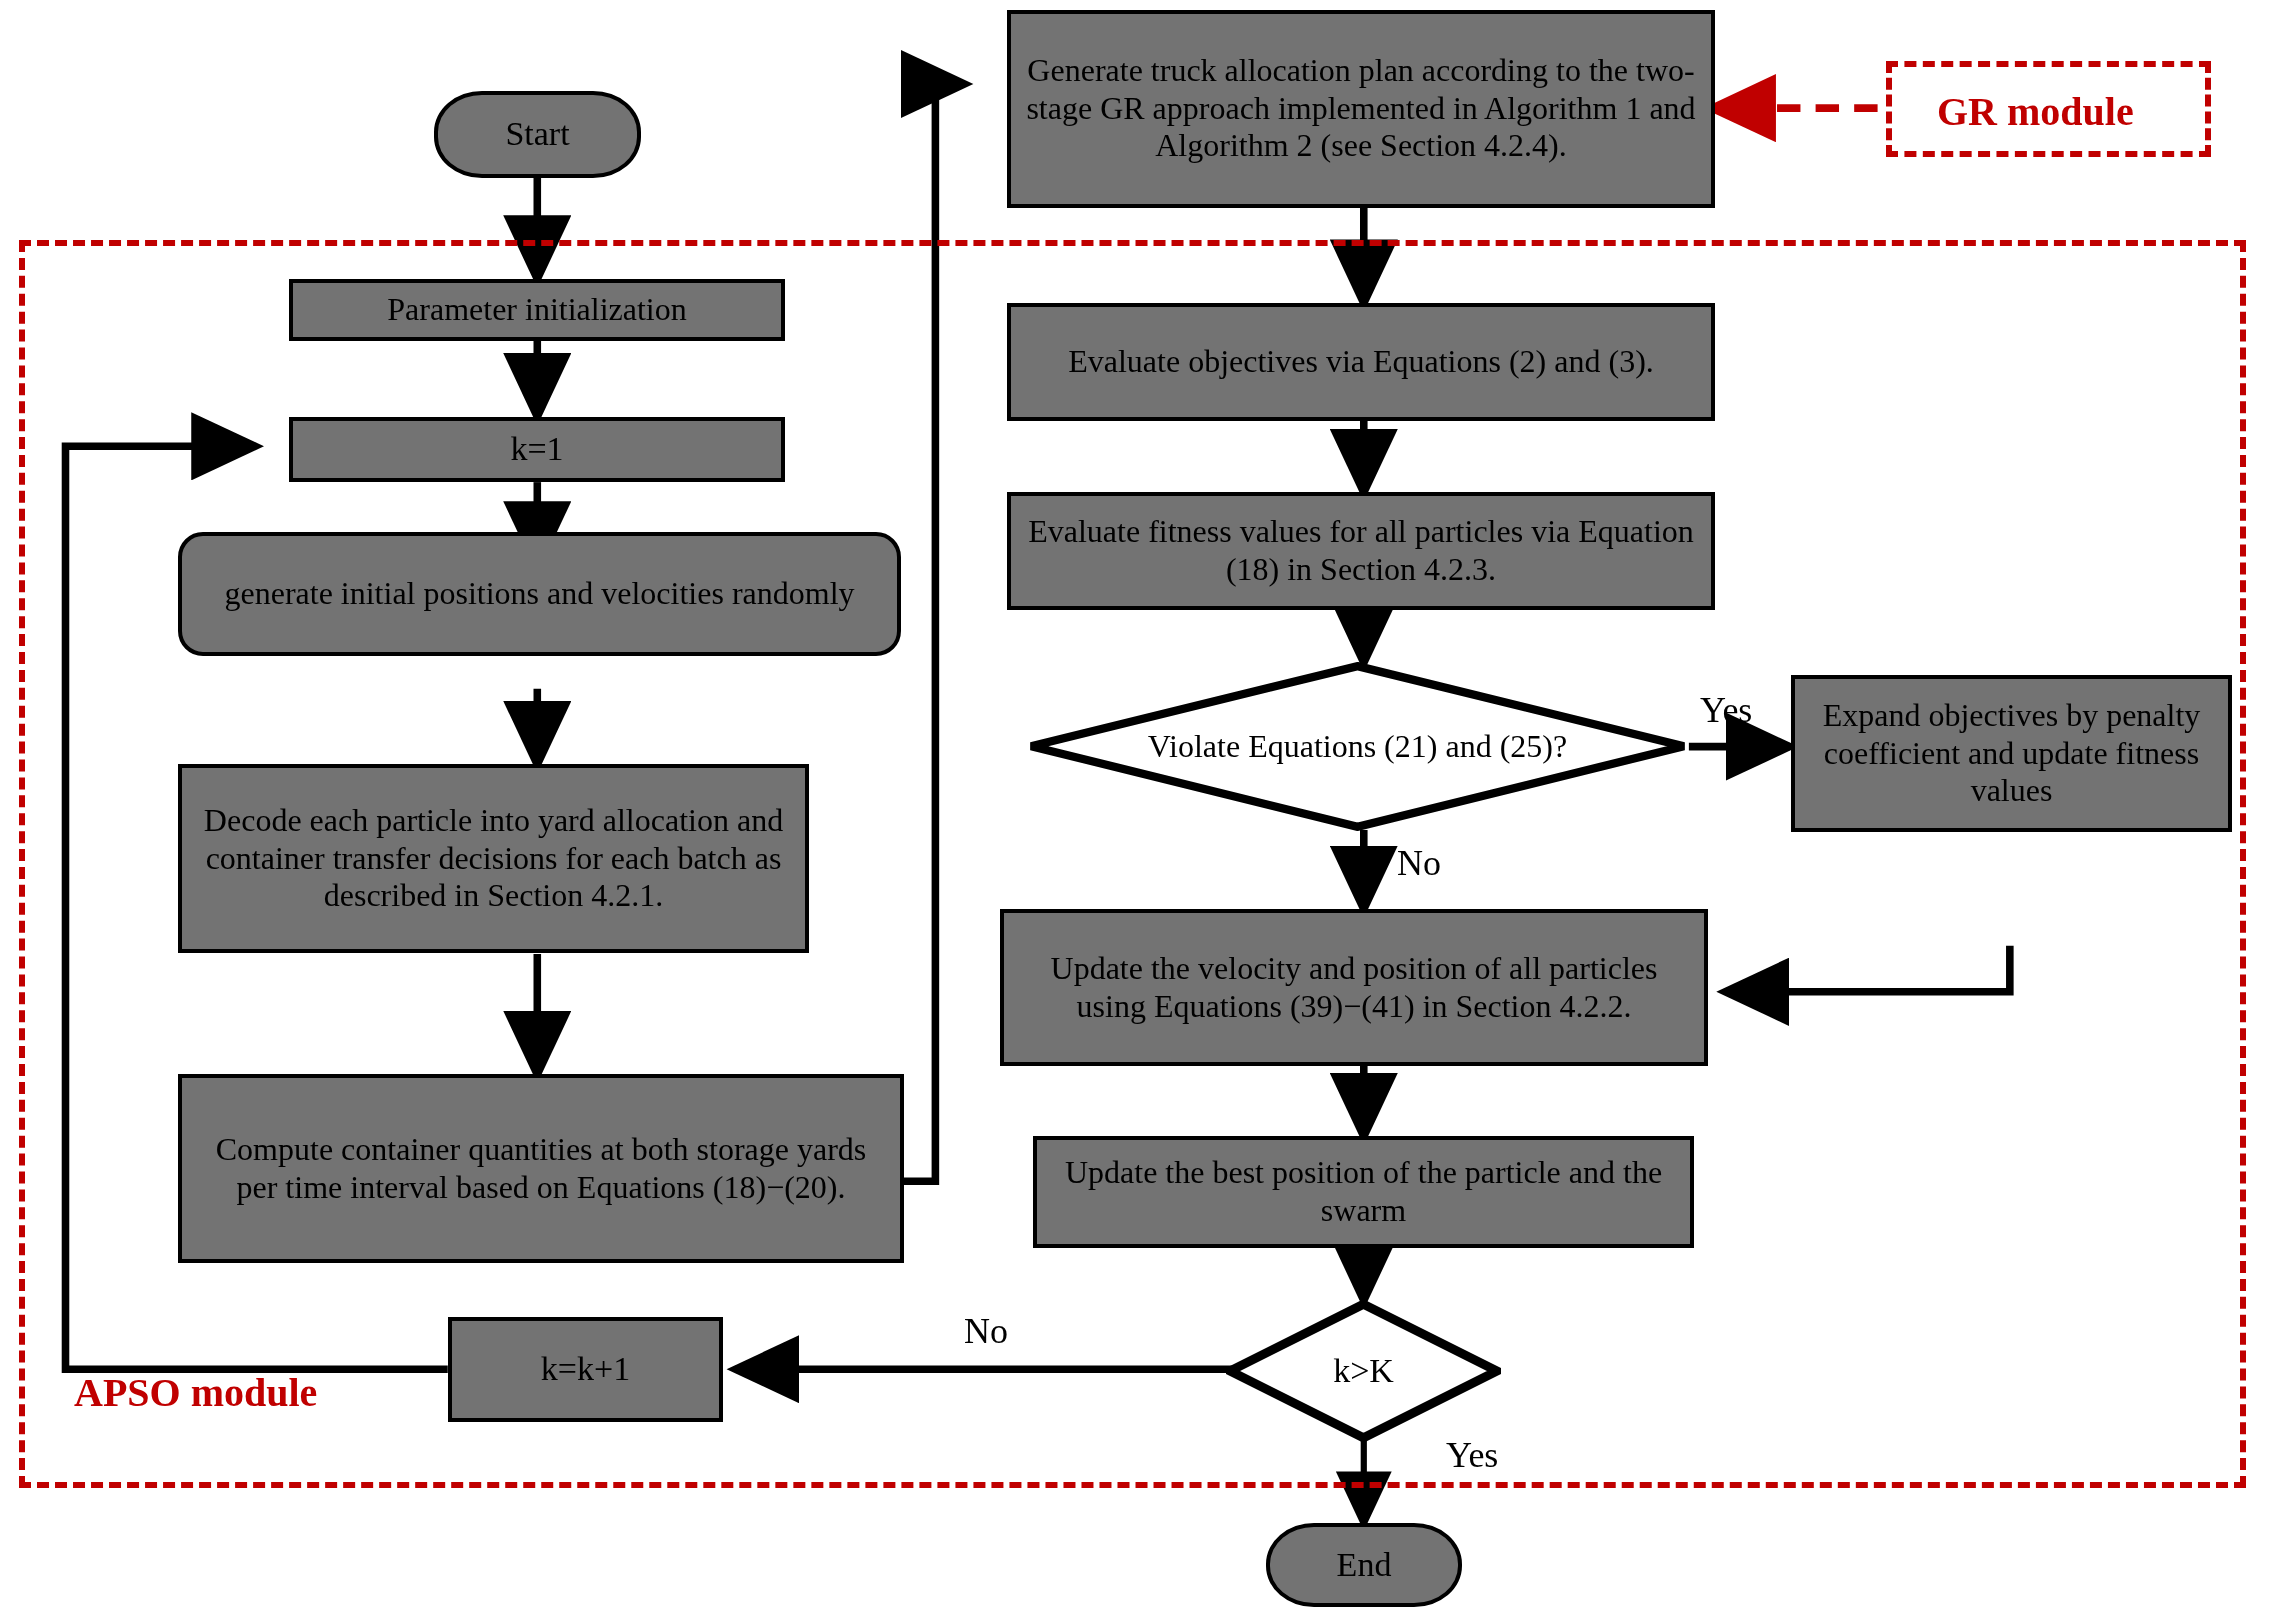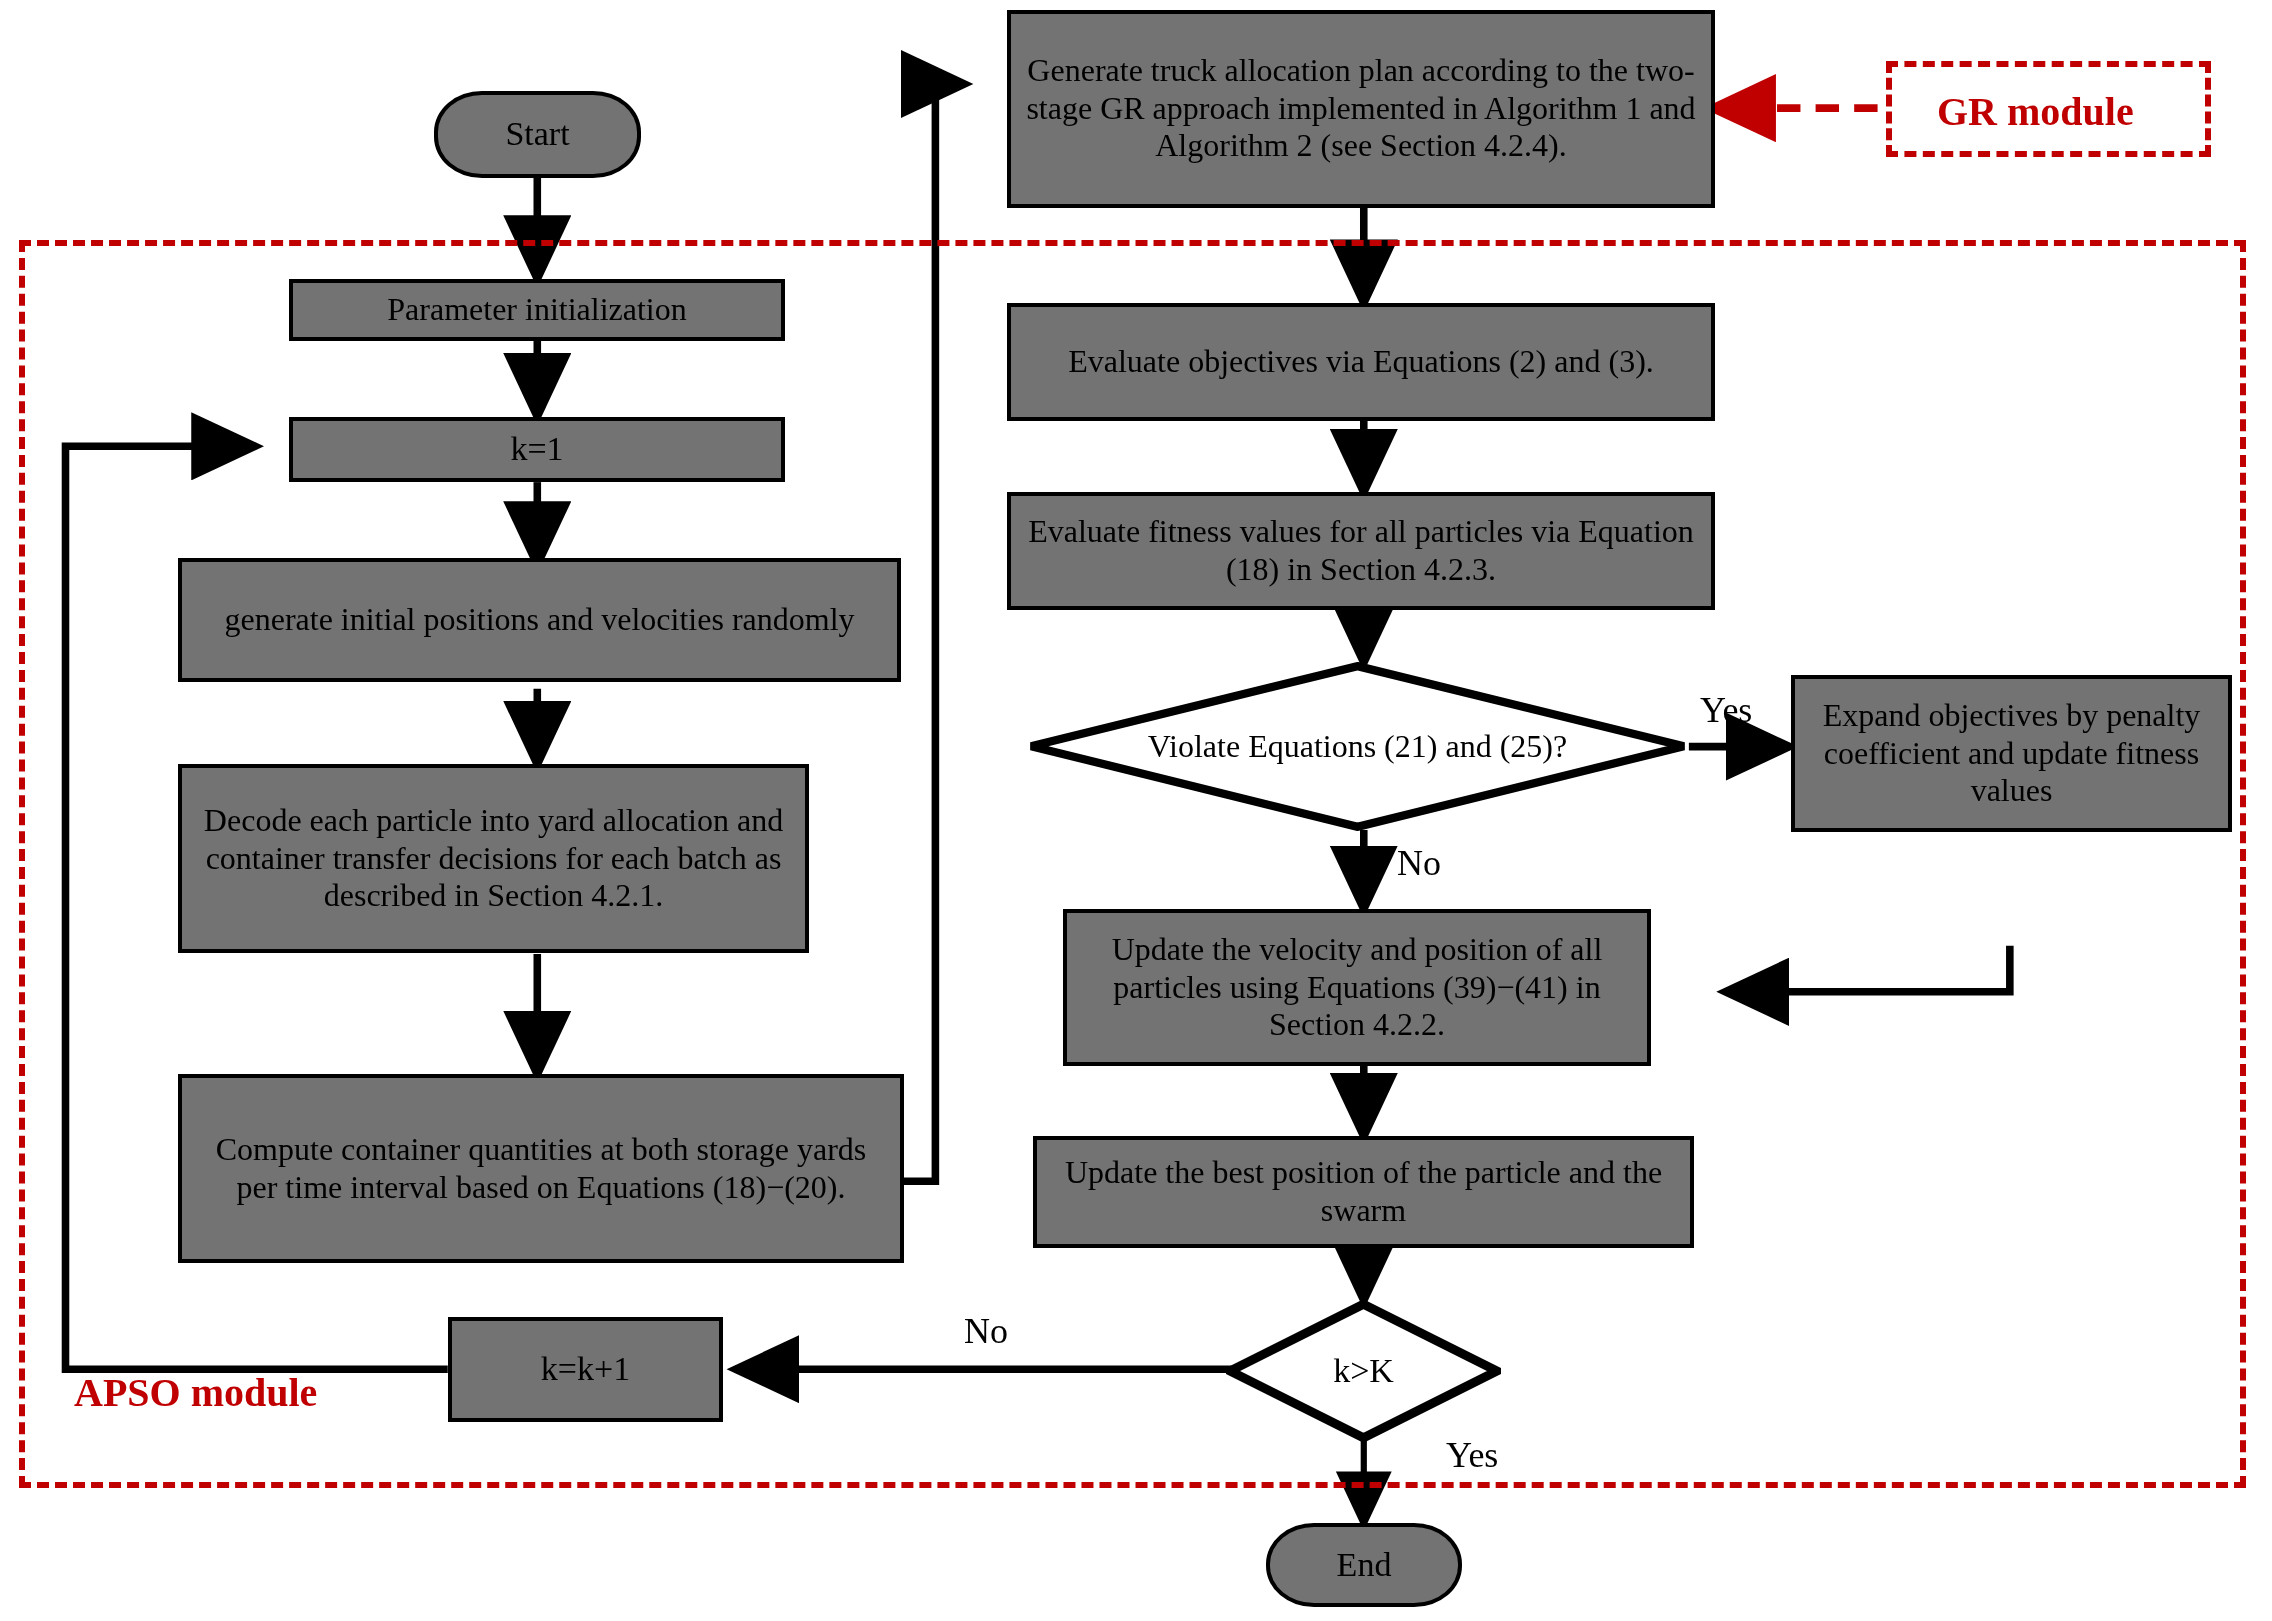--- a/index.html
+++ b/index.html
@@ -106,21 +106,21 @@
   </div>
 
   <div class="node proc" style="left:289px;top:279px;width:496px;height:62px;">
     <span>Parameter initialization</span>
   </div>
 
   <div class="node proc small" style="left:289px;top:417px;width:496px;height:65px;">
     <span>k=1</span>
   </div>
 
-  <div class="node proc" style="left:178px;top:558px;width:723px;height:124px;">
+  <div class="node proc" style="left:178px;top:532px;width:723px;height:124px;border-radius:25px;">
     <span>generate initial positions and velocities randomly</span>
   </div>
 
   <div class="node proc" style="left:178px;top:764px;width:631px;height:189px;">
     <span>Decode each particle into yard allocation and container transfer decisions for each batch as described in Section 4.2.1.</span>
   </div>
 
   <div class="node proc" style="left:178px;top:1074px;width:726px;height:189px;">
     <span>Compute container quantities at both storage yards per time interval based on Equations (18)−(20).</span>
   </div>
@@ -141,21 +141,21 @@
     <svg class="dshape" viewBox="0 0 960 245" preserveAspectRatio="none">
       <polygon points="480,6 954,122 480,239 6,122" fill="#ffffff" stroke="#000" stroke-width="12"></polygon>
     </svg>
     <span class="dtext">Violate Equations (21) and (25)?</span>
   </div>
 
   <div class="node proc" style="left:1791px;top:675px;width:441px;height:157px;">
     <span>Expand objectives by penalty coefficient and update fitness values</span>
   </div>
 
-  <div class="node proc" style="left:1063px;top:909px;width:588px;height:157px;">
+  <div class="node proc" style="left:1000px;top:909px;width:708px;height:157px;">
     <span>Update the velocity and position of all particles using Equations (39)−(41) in Section 4.2.2.</span>
   </div>
 
   <div class="node proc" style="left:1033px;top:1136px;width:661px;height:112px;">
     <span>Update the best position of the particle  and the swarm</span>
   </div>
 
   <div class="diamond" style="left:1226px;top:1300px;width:275px;height:142px;">
     <svg class="dshape" viewBox="0 0 400 206" preserveAspectRatio="none">
       <polygon points="200,6 394,103 200,200 6,103" fill="#ffffff" stroke="#000" stroke-width="13"></polygon>

